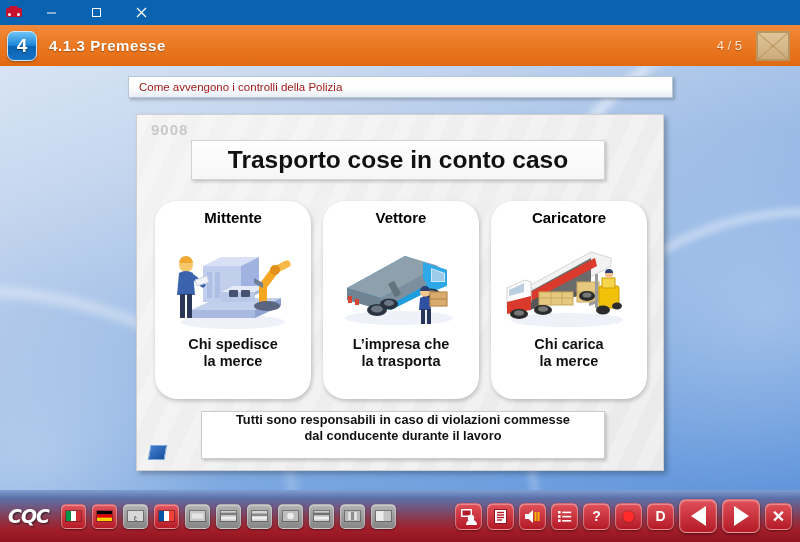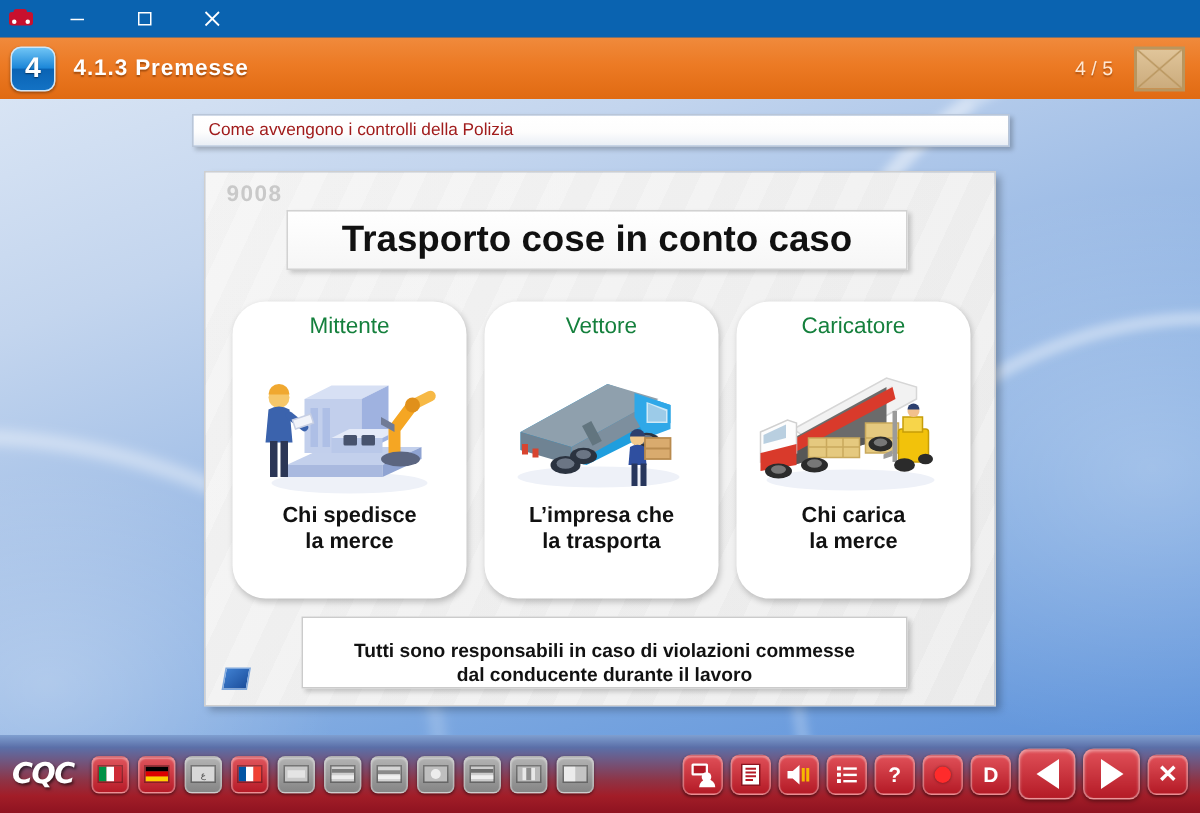--- a/index.html
+++ b/index.html
@@ -159,33 +159,33 @@
   .cards {
     position: absolute; left: 18px; top: 86px; width: 492px; height: 198px;
     display: flex; justify-content: space-between;
   }
   .card {
     width: 156px; height: 198px; background: #fff;
     border-radius: 22px; box-shadow: 1px 2px 4px rgba(0,0,0,.22);
     display: flex; flex-direction: column; align-items: center;
     padding-top: 8px;
   }
-  .card-title { font-size: 15px; font-weight: normal; color: #15803d; }
+  .card-title { font-size: 15px; font-weight: bold; color: #000000; }
   .card-art { width: 140px; height: 104px; position: relative; margin: 4px 0 2px; }
   .card-desc {
     font-size: 14.5px; font-weight: bold; color: #111;
     text-align: center; line-height: 17px;
   }
 
   .footnote {
     position: absolute; left: 64px; top: 296px; width: 404px; height: 48px;
     background: #fff; border: 1px solid #cbcbcb;
     box-shadow: 2px 2px 3px rgba(0,0,0,.18);
     display: flex; flex-direction: column; align-items: center;
-    justify-content: flex-end; text-align: center;
+    justify-content: flex-start; text-align: center;
     font-size: 12.8px; font-weight: bold; color: #111; line-height: 16px;
   }
 
   
   .toolbar {
     position: absolute; left: 0; top: 490px; width: 800px; height: 52px;
     background: linear-gradient(180deg,#7f9fd0 0%,#5b6fa8 16%,#8e3446 58%,#a21d28 78%,#8e1320 100%);
     display: flex; align-items: center;
   }
   .cqc {

